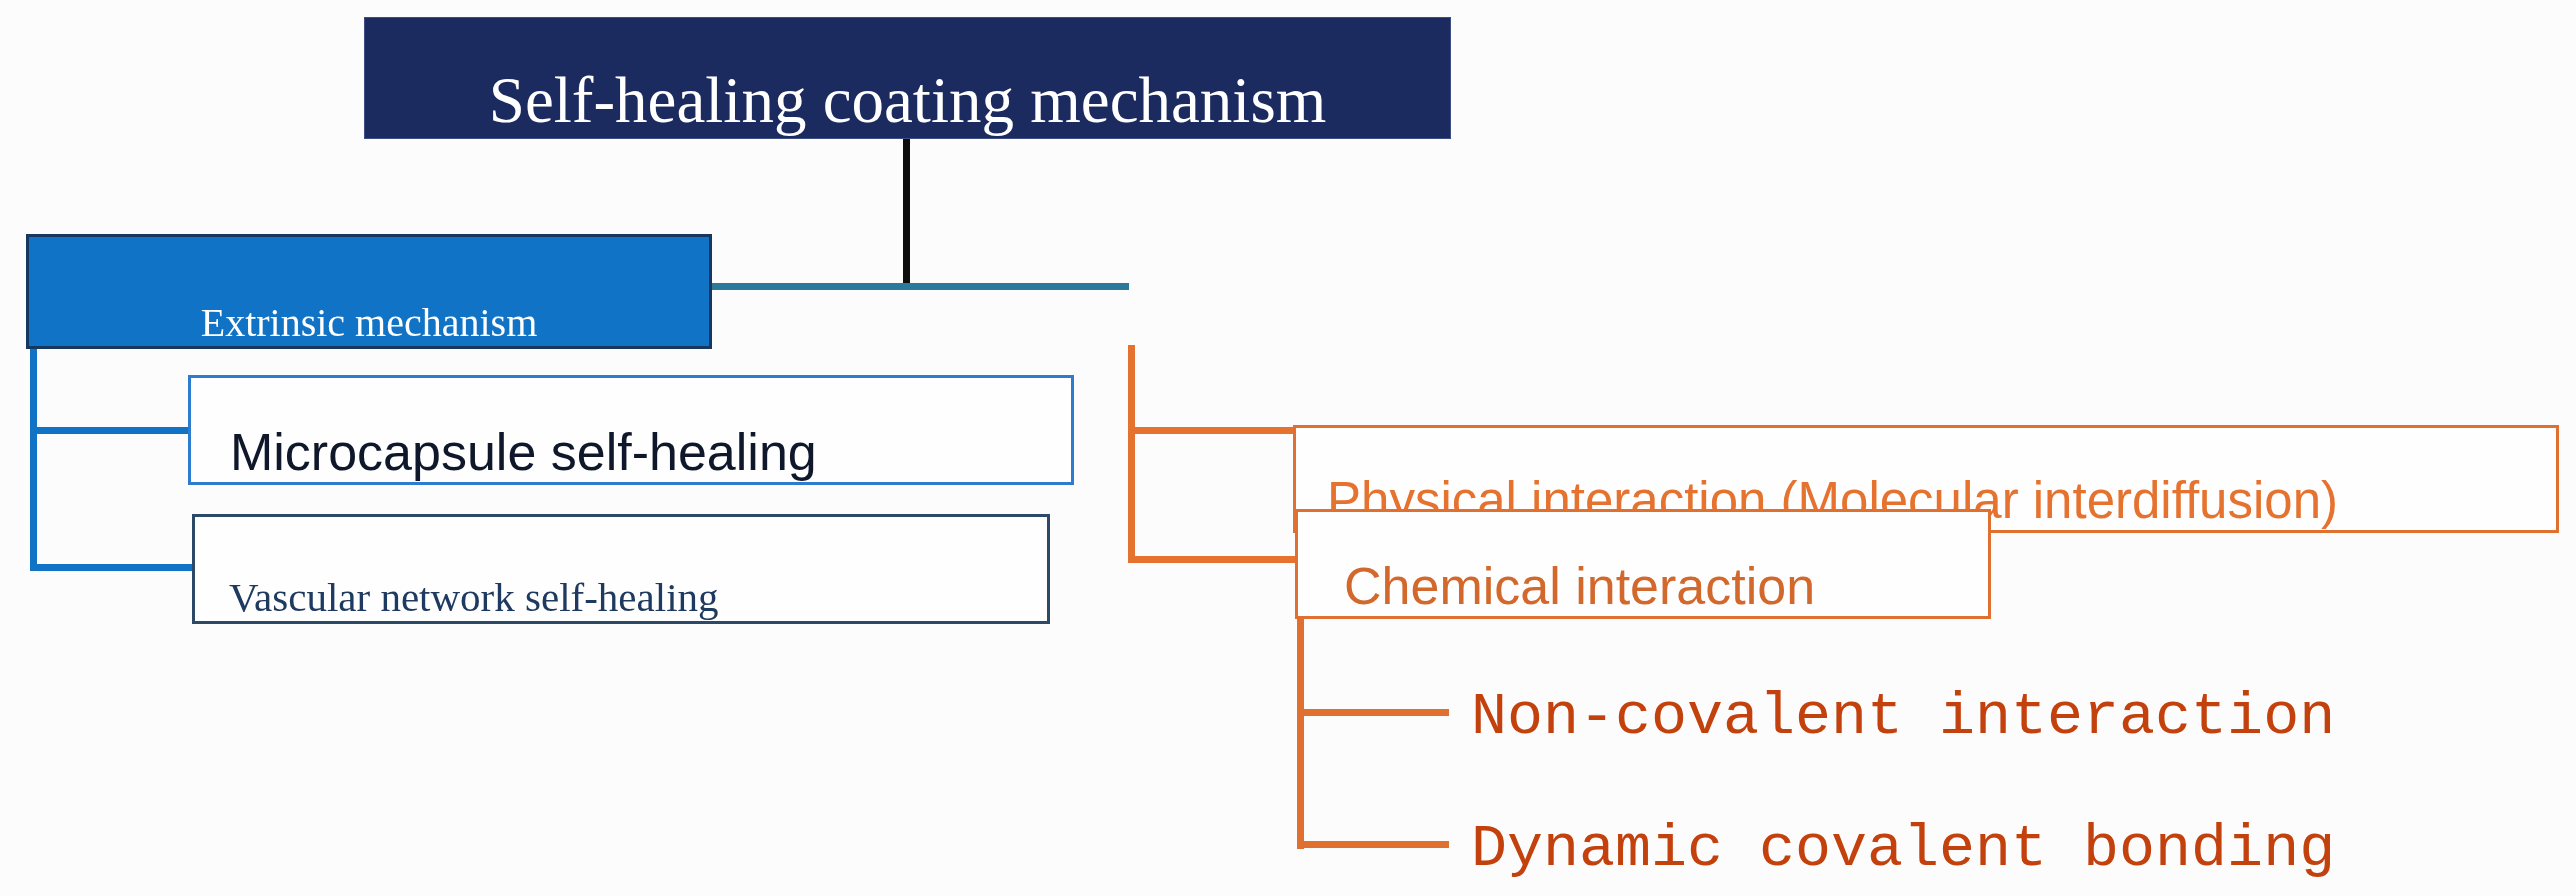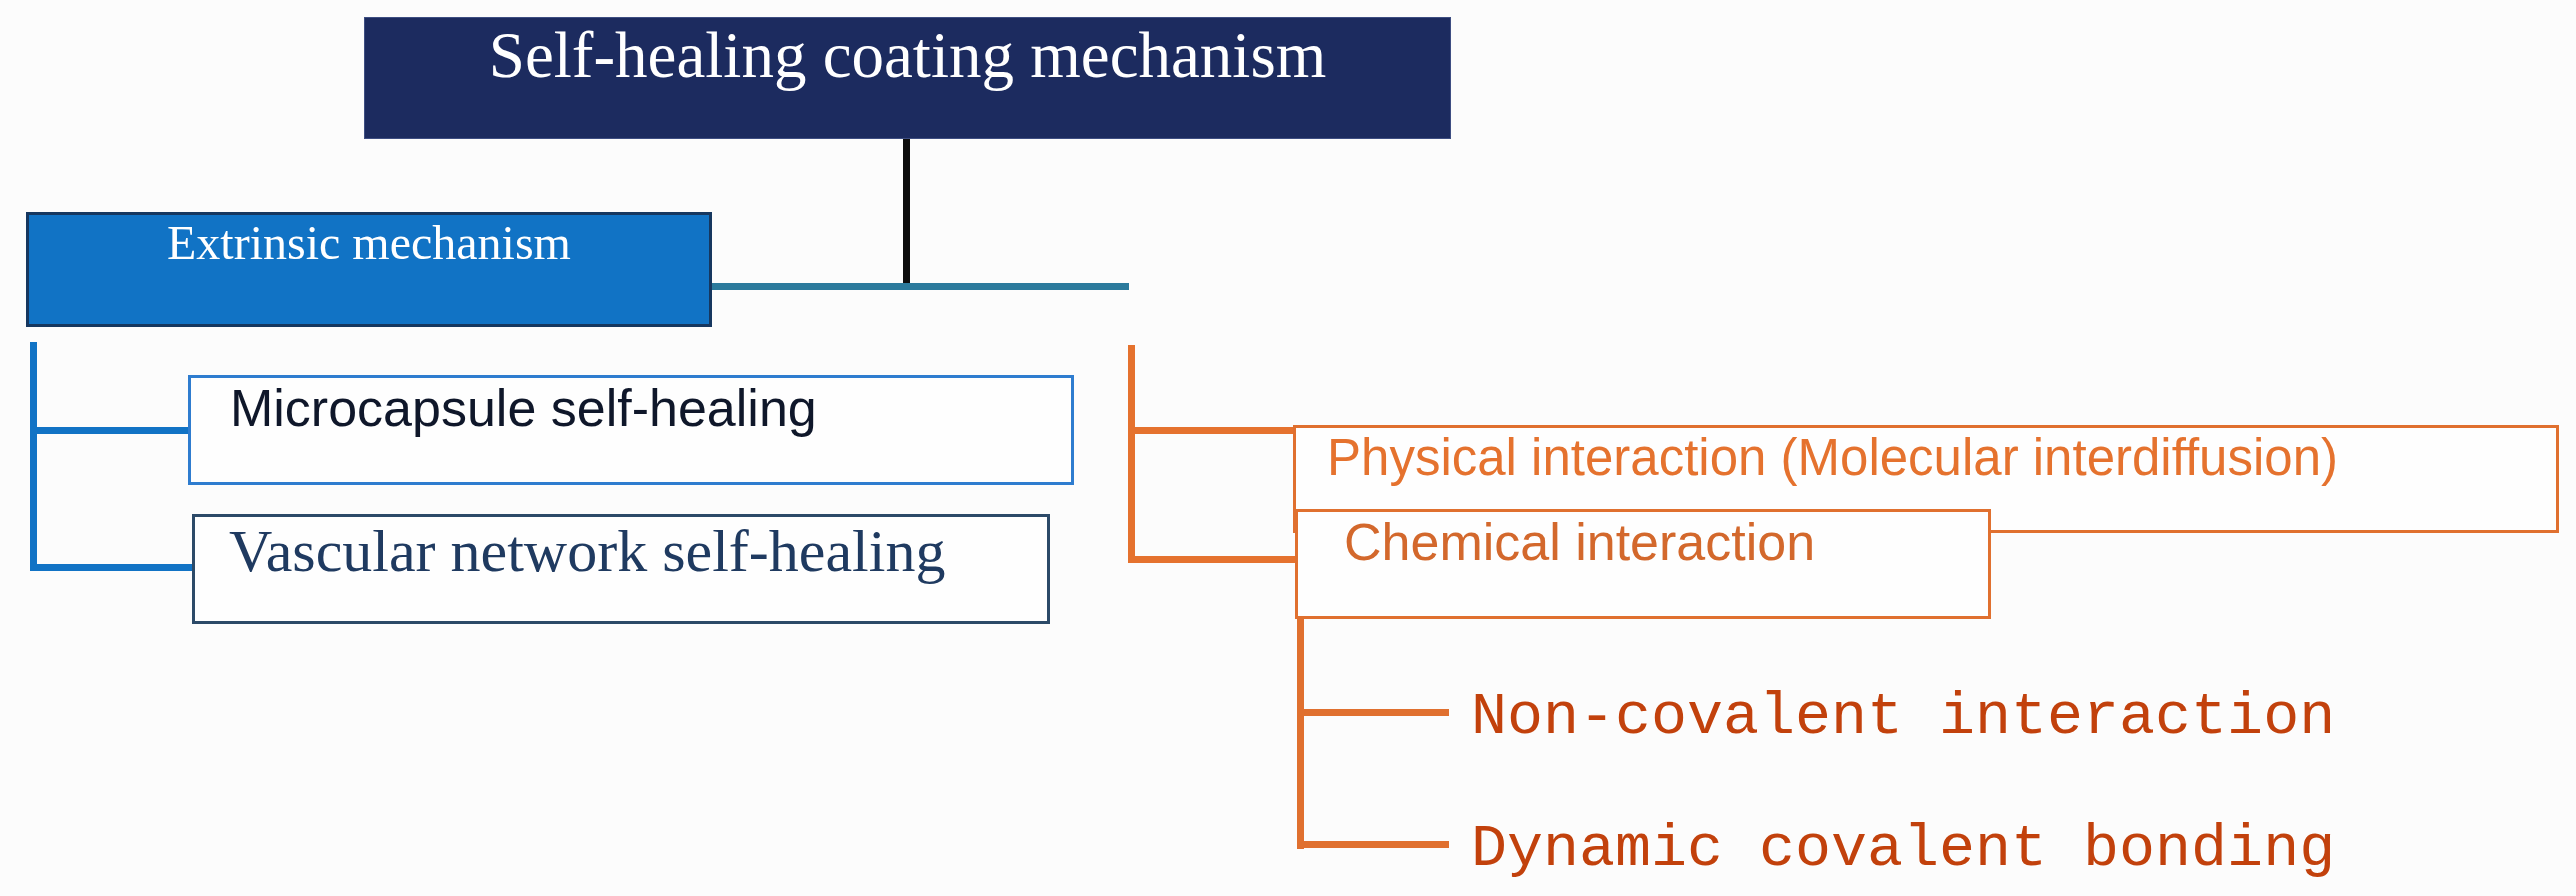--- a/index.html
+++ b/index.html
@@ -12,39 +12,39 @@
     width: 2576px;
     height: 897px;
     background: #fcfcfc;
     overflow: hidden;
     font-family: "Liberation Serif", "DejaVu Serif", serif;
   }
   .node {
     position: absolute;
     box-sizing: border-box;
     display: flex;
-    align-items: flex-start;
+    align-items: flex-end;
     white-space: nowrap;
   }
   .center { justify-content: center; }
 
   
   .root-box {
     left: 364px; top: 17px; width: 1087px; height: 122px;
     background: #1c2b5f;
     border: 1.6px solid #3e4e82;
     color: #ffffff;
     font-size: 65px;
   }
   .extrinsic-box {
-    left: 26px; top: 212px; width: 686px; height: 115px;
+    left: 26px; top: 234px; width: 686px; height: 115px;
     background: #1173c5;
     border: 3.3px solid #16375f;
     color: #ffffff;
-    font-size: 48px;
+    font-size: 40px;
   }
   .intrinsic-box {
     left: 1125px; top: 232px; width: 617px; height: 114px;
     background: #e5722e;
     border: 4.1px solid #e77fd7;
     color: #ffffff;
     font-size: 61px;
   }
 
   
@@ -55,21 +55,21 @@
     color: #0f172a;
     font-family: "Liberation Sans", "DejaVu Sans", sans-serif;
     font-size: 52px;
     padding-left: 39px;
   }
   .vascular-box {
     left: 192px; top: 514px; width: 858px; height: 110px;
     background: #fefefe;
     border: 3.3px solid #2c4a68;
     color: #1f3a60;
-    font-size: 60px;
+    font-size: 41px;
     padding-left: 34px;
   }
   .physical-box {
     left: 1293px; top: 381px; width: 1266px; height: 108px;
     background: #fefefe;
     border: 3.3px solid #e0702f;
     color: #e5722e;
     font-family: "Liberation Sans", "DejaVu Sans", sans-serif;
     font-size: 51px;
     padding-left: 31px;

